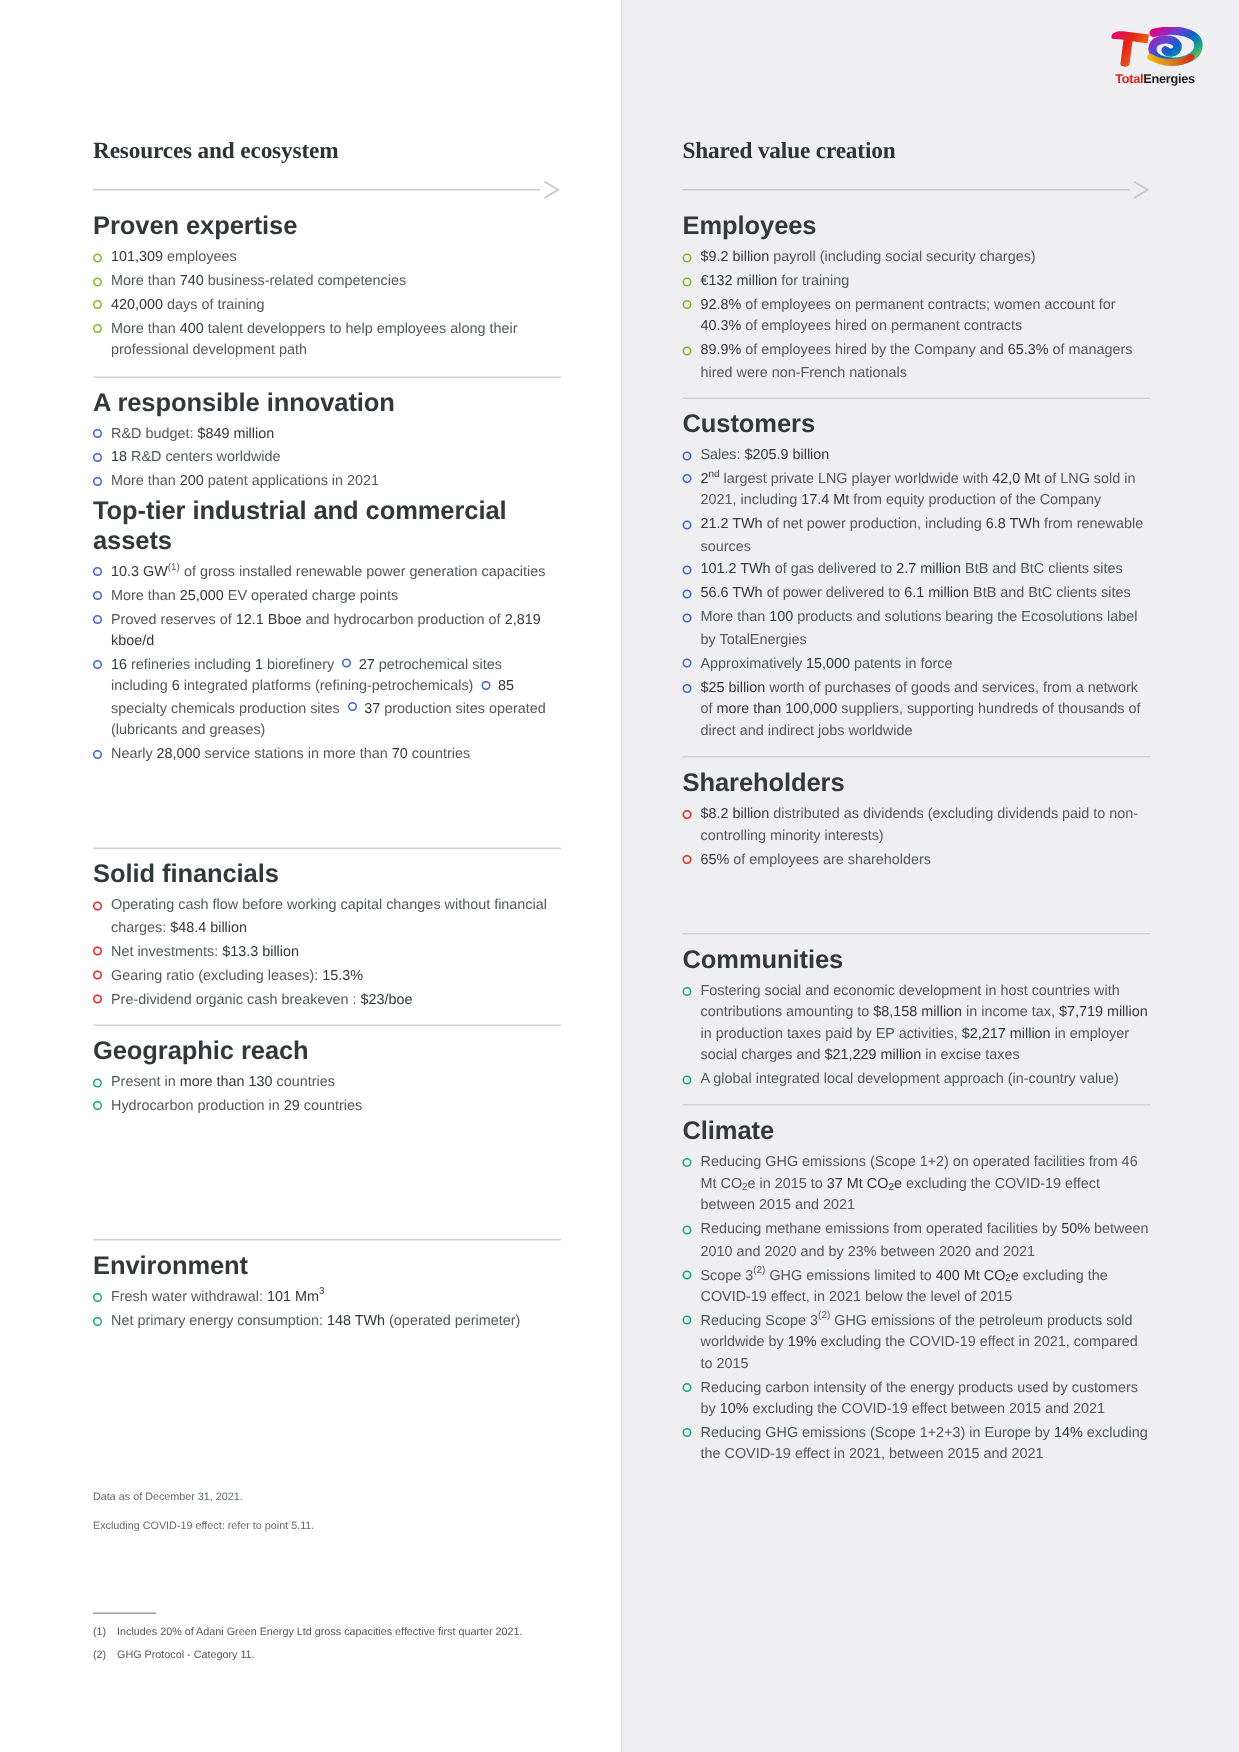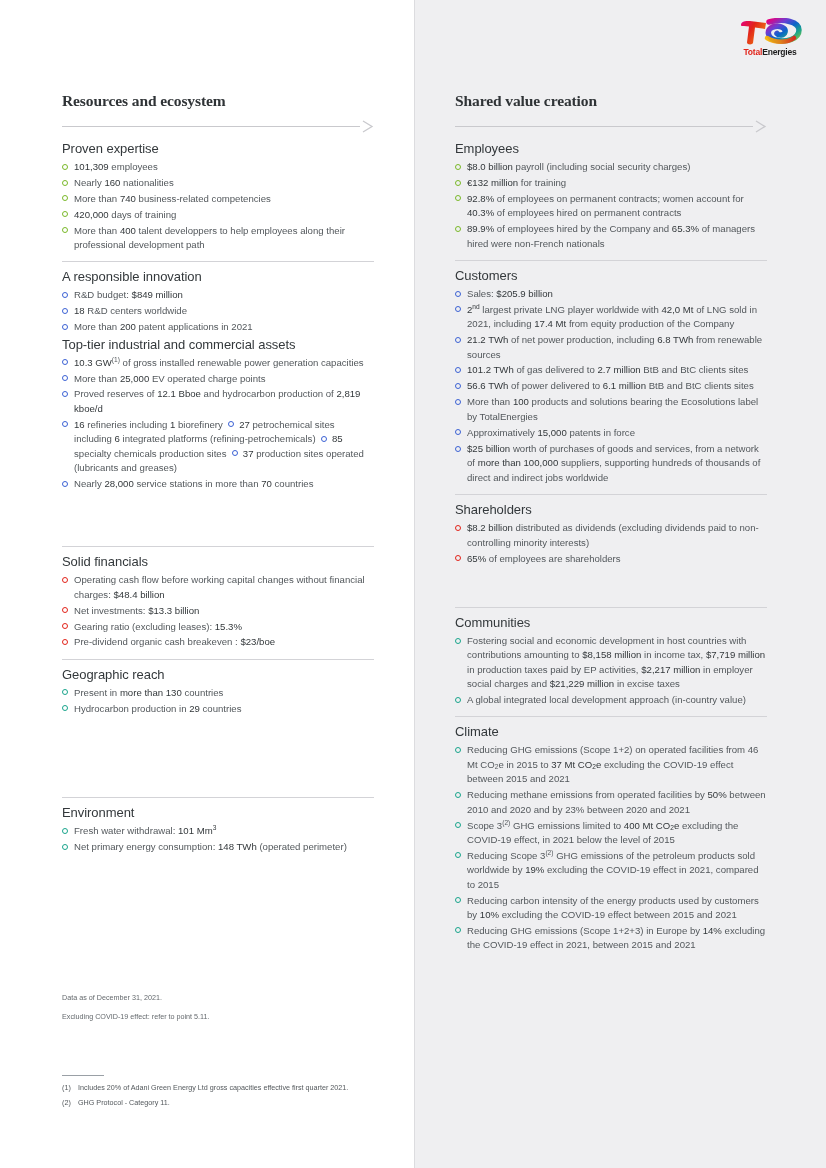--- a/index.html
+++ b/index.html
@@ -43,21 +43,21 @@
   .rule-arrow .line{
     position:absolute;left:0;top:6px;height:1px;width:298px;background:#c9c9cd;
   }
   .rule-arrow .head{
     position:absolute;right:0;top:0;width:13px;height:13px;
   }
 
   .section{margin-bottom:2px;}
   .section-rule{height:1px;background:#d3d3d7;margin:9px 0 7px 0;}
   .section-title{
-    font-size:13px;font-weight:normal;color:#33383b;margin:0 0 4px 0;
+    font-size:17px;font-weight:bold;color:#33383b;margin:0 0 4px 0;
     letter-spacing:-0.05px;
   }
 
   ul.items{list-style:none;margin:0;padding:0;}
   ul.items li{
     position:relative;
     padding-left:12px;
     font-size:9.6px;
     line-height:14.4px;
     color:#53585c;
@@ -143,21 +143,20 @@
       <div class="line"></div>
       <svg class="head" viewBox="0 0 13 13">
         <path d="M2 1 L11 6.5 L2 12" fill="none" stroke="#c9c9cd" stroke-width="1.3"></path>
       </svg>
     </div>
     <div>
         <div class="section">
           <div class="section-title">Proven expertise</div>
           <ul class="items">
             <li><span class="bullet c-green"></span><span><b>101,309</b> employees</span></li>
-            <li><span class="bullet c-green"></span><span>Nearly <b>160</b> nationalities</span></li>
             <li><span class="bullet c-green"></span><span>More than <b>740</b> business-related competencies</span></li>
             <li><span class="bullet c-green"></span><span><b>420,000</b> days of training</span></li>
             <li><span class="bullet c-green"></span><span>More than <b>400</b> talent developpers to help employees along their professional development path</span></li>
           </ul>
         </div>
         <div class="section">
           <div class="section-rule"></div>
           <div class="section-title">A responsible innovation</div>
           <ul class="items">
             <li><span class="bullet c-blue"></span><span>R&amp;D budget: <b>$849 million</b></span></li>
@@ -211,21 +210,21 @@
     <div class="rule-arrow">
       <div class="line"></div>
       <svg class="head" viewBox="0 0 13 13">
         <path d="M2 1 L11 6.5 L2 12" fill="none" stroke="#c9c9cd" stroke-width="1.3"></path>
       </svg>
     </div>
     <div>
         <div class="section">
           <div class="section-title">Employees</div>
           <ul class="items">
-            <li><span class="bullet c-green"></span><span><b>$8.0 billion</b> payroll (including social security charges)</span></li>
+            <li><span class="bullet c-green"></span><span><b>$9.2 billion</b> payroll (including social security charges)</span></li>
             <li><span class="bullet c-green"></span><span><b>€132 million</b> for training</span></li>
             <li><span class="bullet c-green"></span><span><b>92.8%</b> of employees on permanent contracts; women account for <b>40.3%</b> of employees hired on permanent contracts</span></li>
             <li><span class="bullet c-green"></span><span><b>89.9%</b> of employees hired by the Company and <b>65.3%</b> of managers hired were non-French nationals</span></li>
           </ul>
         </div>
         <div class="section">
           <div class="section-rule"></div>
           <div class="section-title">Customers</div>
           <ul class="items">
             <li><span class="bullet c-blue"></span><span>Sales: <b>$205.9 billion</b></span></li>

